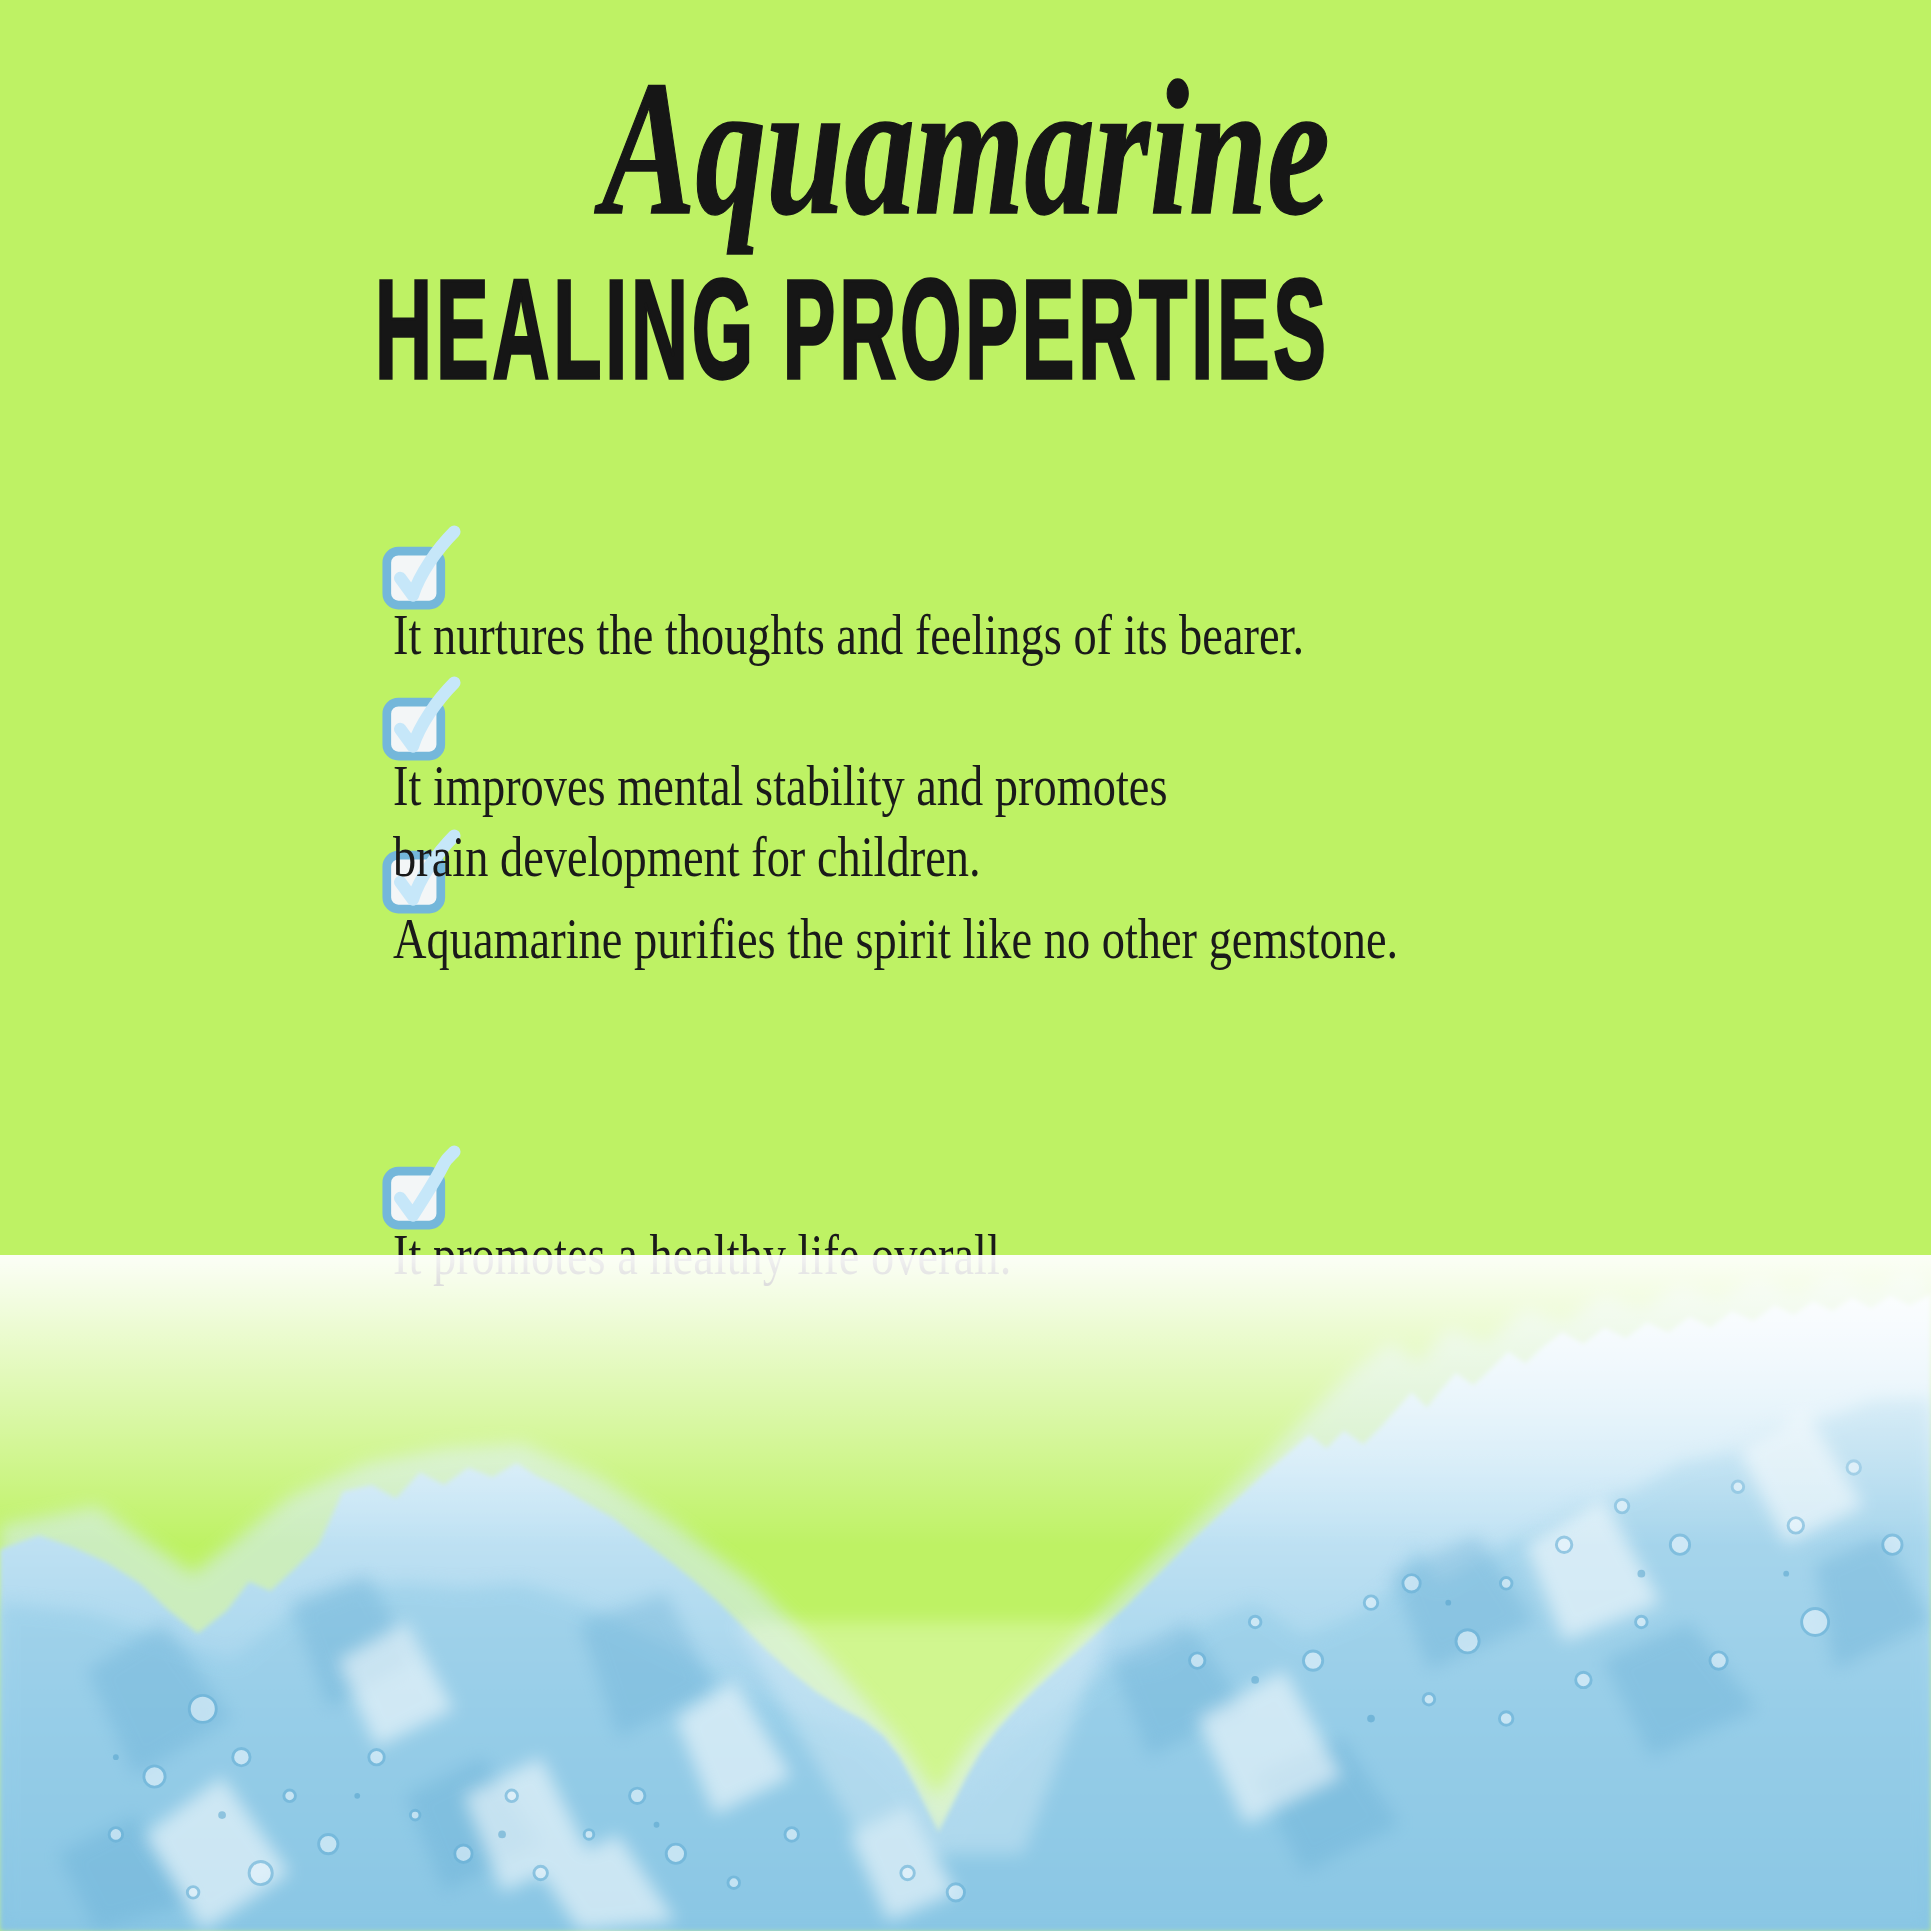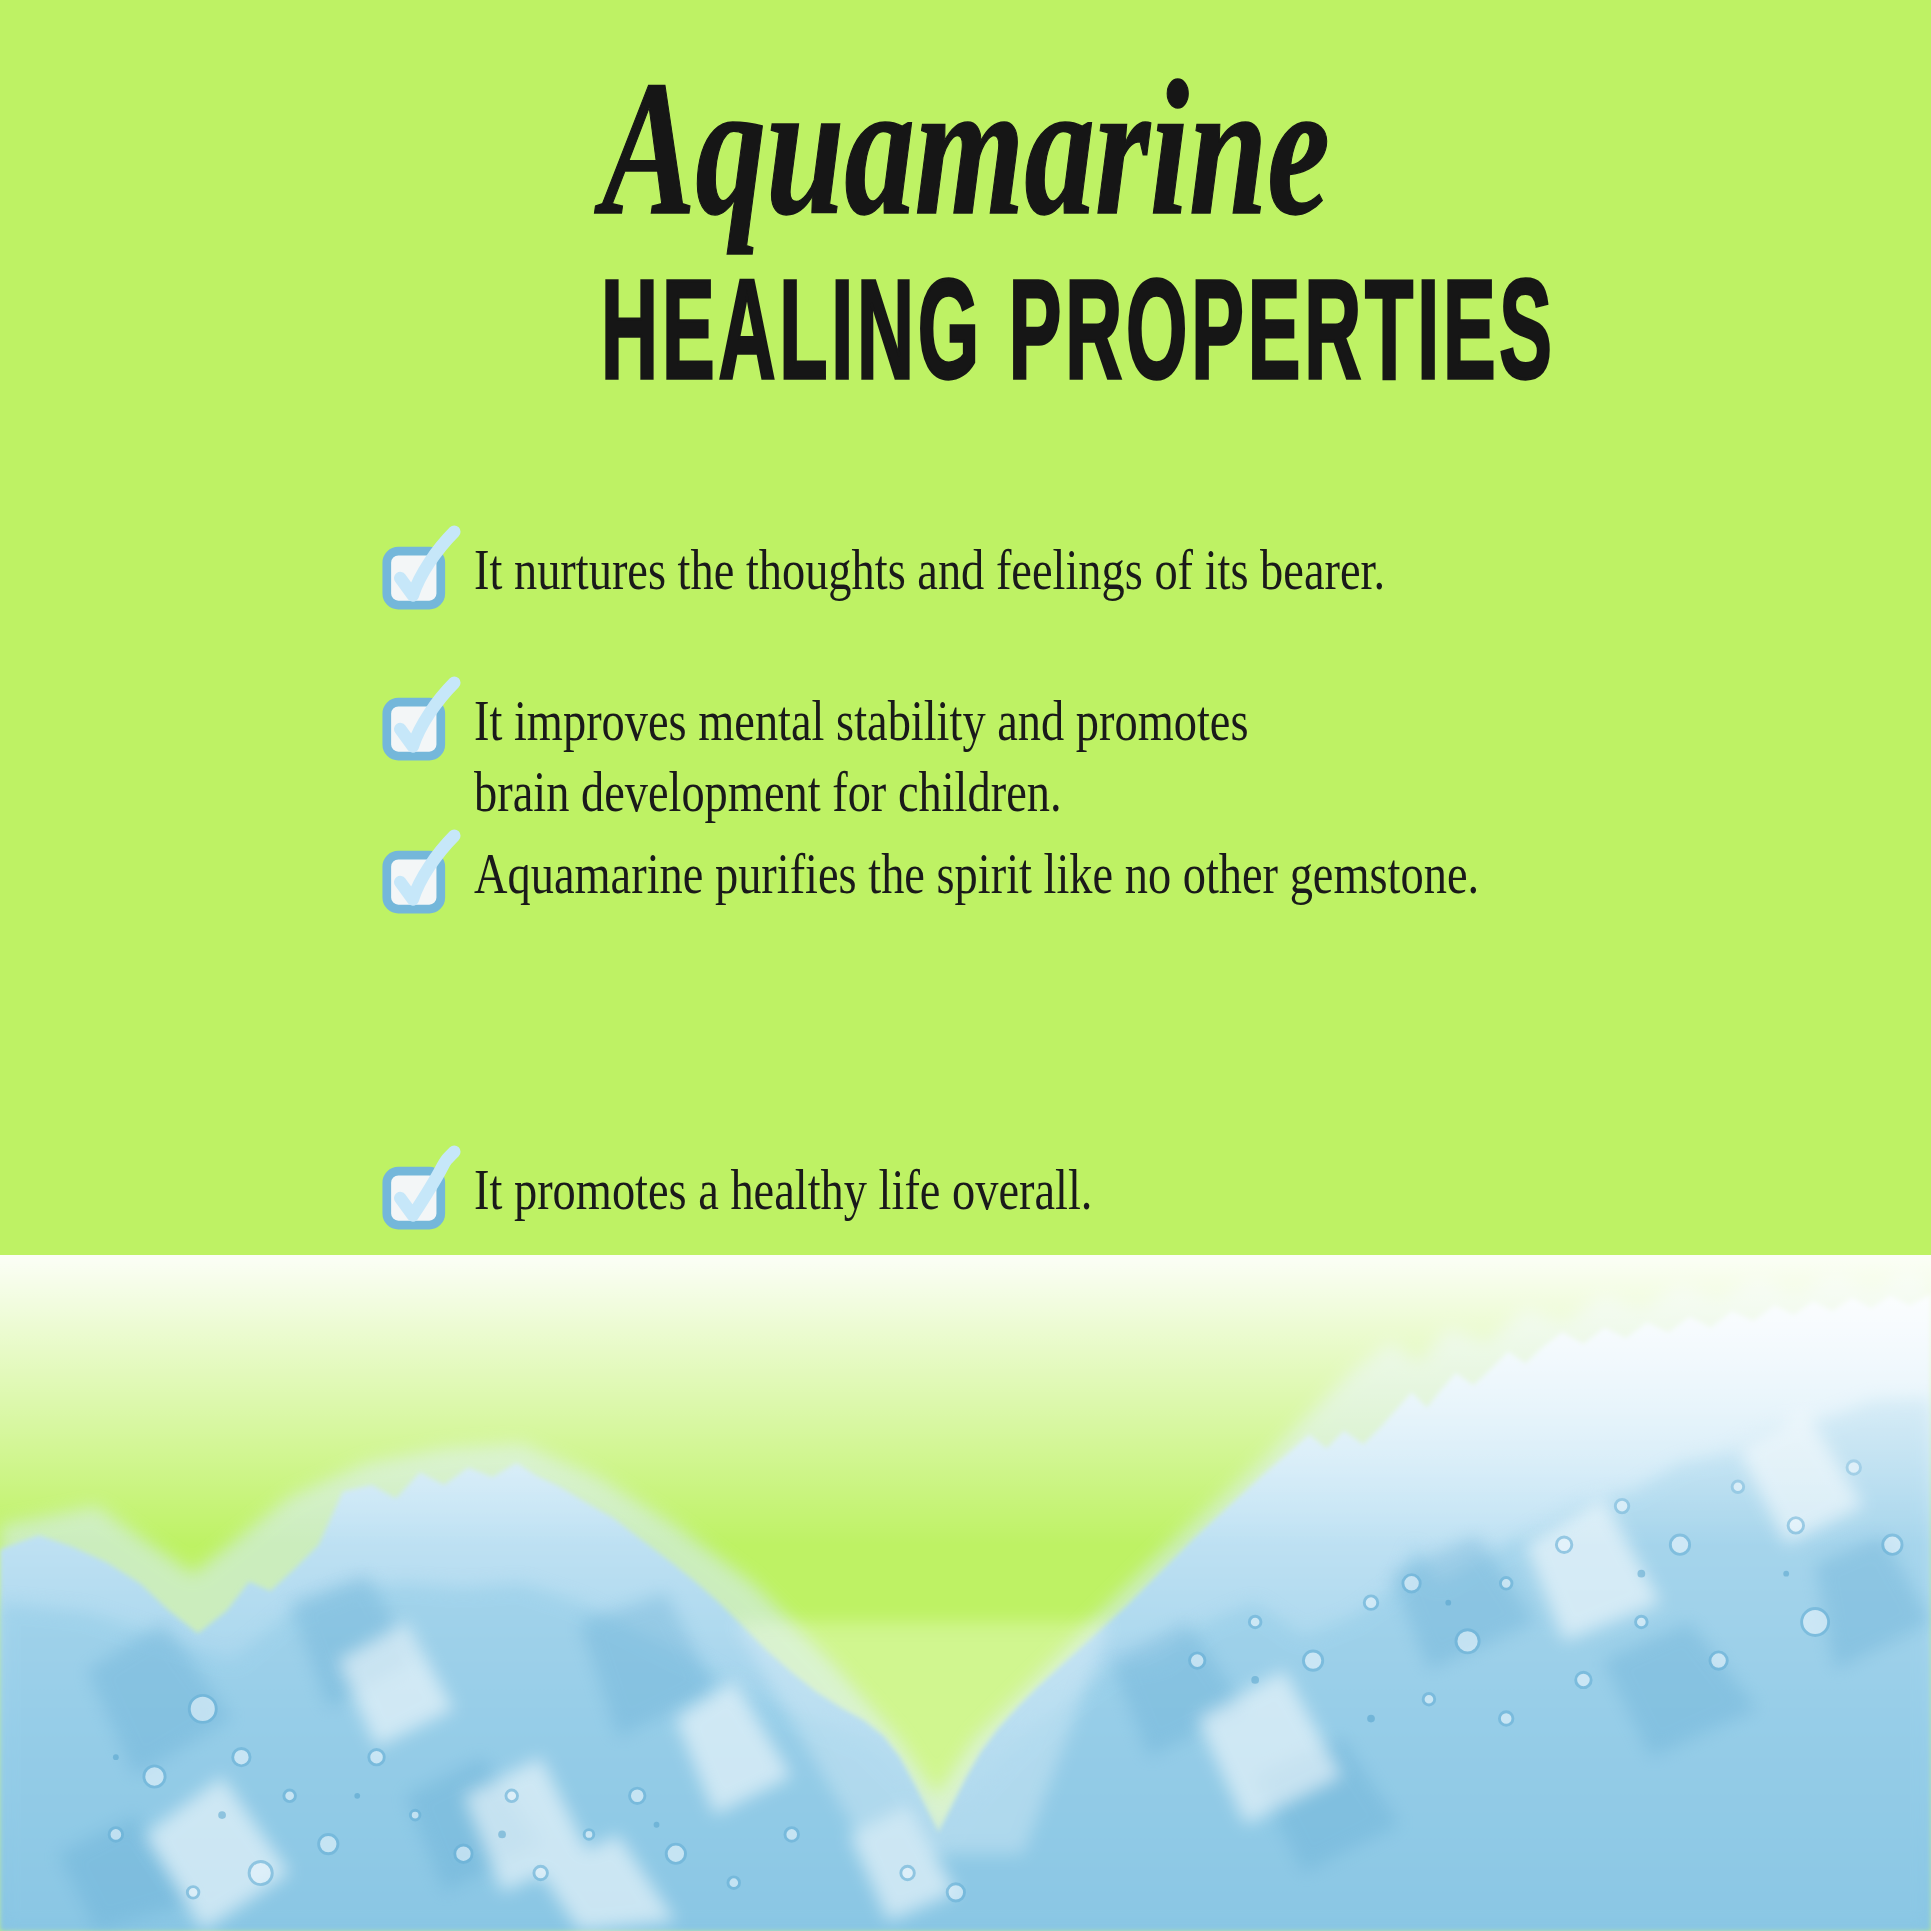--- a/index.html
+++ b/index.html
@@ -19,35 +19,35 @@
     font-family: "Liberation Serif", serif;
     font-style: italic; font-weight: bold;
     font-size: 193px; line-height: 1;
     color: #161616;
     transform: scaleX(0.73); transform-origin: center top;
     white-space: nowrap;
     -webkit-text-stroke: 1.4px #161616;
   }
   .subtitle-wrap {
     position: absolute; top: 259px; left: 0; width: 1931px;
-    display: flex; justify-content: flex-end;
+    display: flex; justify-content: flex-start;
   }
   .subtitle {
     font-family: "Liberation Sans", sans-serif;
     font-weight: 700; font-size: 141px; line-height: 1;
     letter-spacing: 6.8px; color: #161616;
     transform: scaleX(0.56); transform-origin: center top;
     white-space: nowrap;
     -webkit-text-stroke: 3.4px #161616;
   }
 
   .checklist { position: absolute; left: 0; top: 0; width: 1931px; height: 1255px; }
   .check-item {
     position: absolute; left: 381px;
-    display: flex; flex-direction: row; align-items: flex-start;
+    display: flex; flex-direction: column; align-items: flex-start;
   }
   .check-item .box-svg { flex: 0 0 auto; margin-top: -24px; }
   .check-item .item-text {
     margin-left: 11.6px; margin-top: -11.6px;
     font-size: 58px; line-height: 71px;
     color: #1a1a1a;
     white-space: pre-line;
     transform: scaleX(0.80); transform-origin: left top;
   }
 

